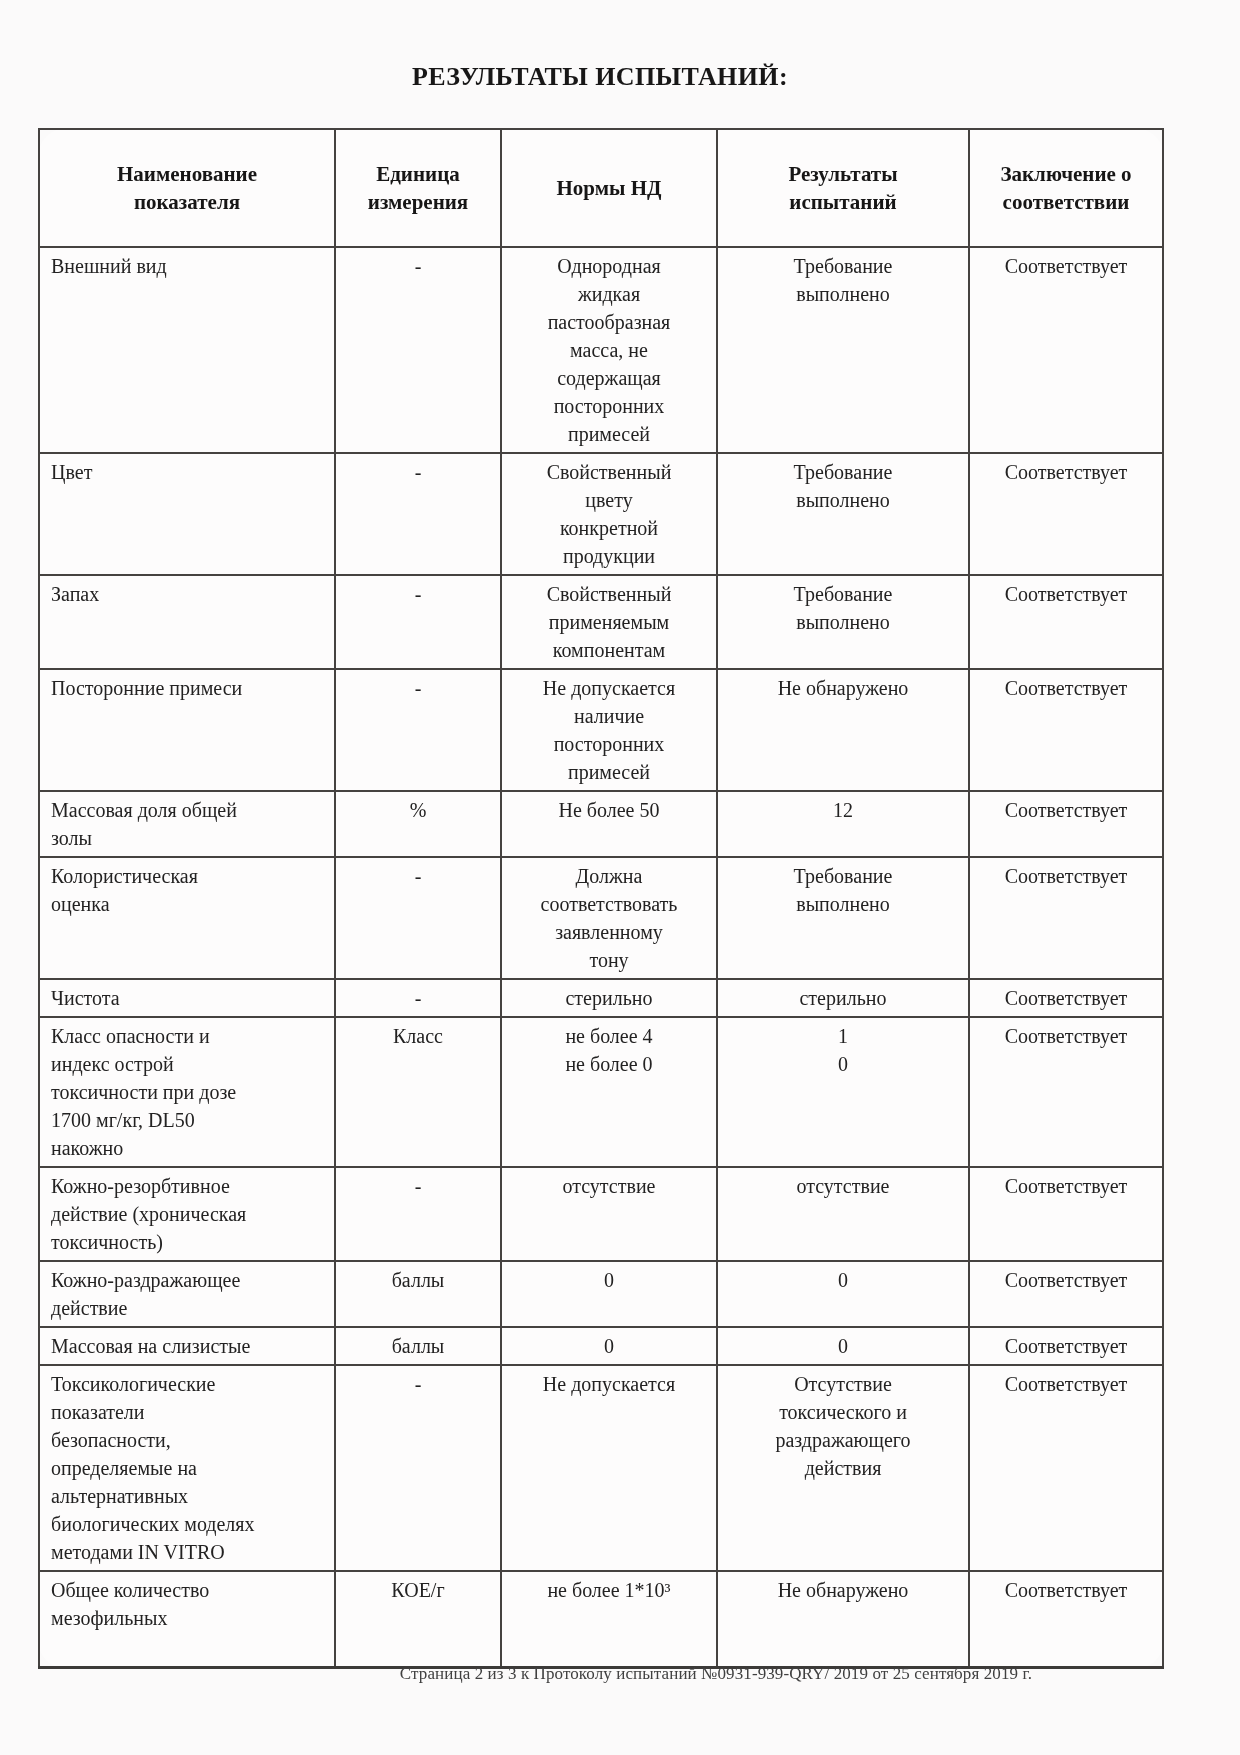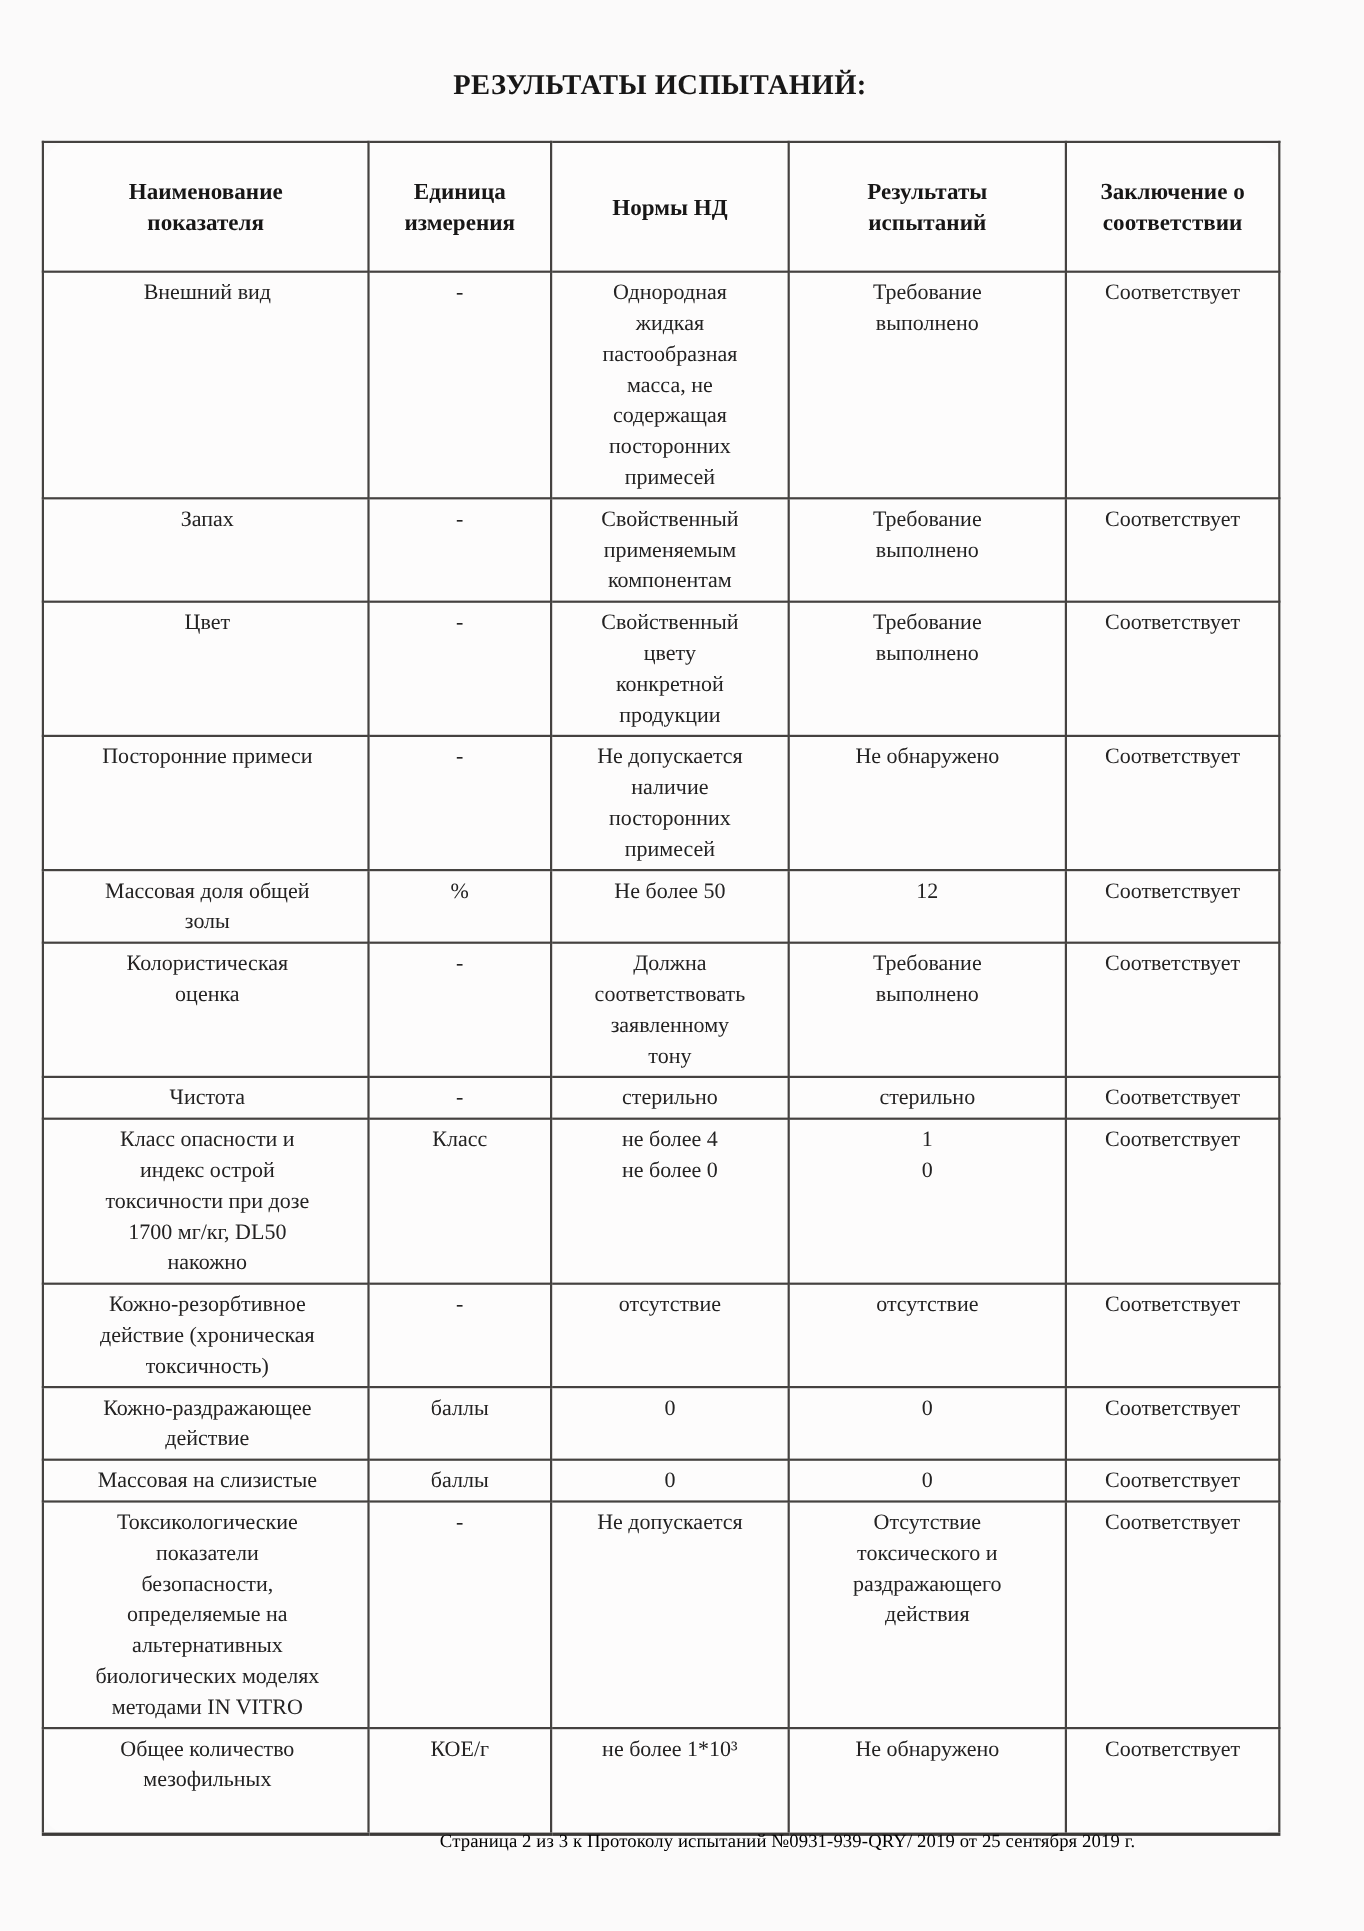--- a/index.html
+++ b/index.html
@@ -59,36 +59,36 @@
     padding: 2px 6px;
     color: #171616;
   }
   table.results td {
     vertical-align: top;
     text-align: center;
     padding: 4px 8px;
     color: #232222;
   }
   table.results td.name {
-    text-align: center;
+    text-align: left;
     padding-left: 11px;
   }
   table.results tbody tr:last-child td {
     border-bottom: 3px solid #3c3a38;
   }
   table.results td.pad-tall { padding-bottom: 34px; }
 
   .page-footer {
     position: absolute;
     top: 1664px;
     left: 0;
     width: 1032px;
     text-align: right;
     font-size: 17px;
-    color: #000000;
+    color: #404040;
     letter-spacing: 0.1px;
   }
 </style>
 </head>
 <body>
 
 <div class="doc-title">РЕЗУЛЬТАТЫ ИСПЫТАНИЙ:</div>
 
 <table class="results">
   <colgroup>
@@ -120,36 +120,36 @@
 пастообразная
 масса, не
 содержащая
 посторонних
 примесей</td>
       <td>Требование
 выполнено</td>
       <td>Соответствует</td>
     </tr>
     <tr>
-      <td class="name">Запах</td>
-      <td>-</td>
-      <td>Свойственный
-применяемым
-компонентам</td>
-      <td>Требование
-выполнено</td>
-      <td>Соответствует</td>
-    </tr>
-    <tr>
       <td class="name">Цвет</td>
       <td>-</td>
       <td>Свойственный
 цвету
 конкретной
 продукции</td>
+      <td>Требование
+выполнено</td>
+      <td>Соответствует</td>
+    </tr>
+    <tr>
+      <td class="name">Запах</td>
+      <td>-</td>
+      <td>Свойственный
+применяемым
+компонентам</td>
       <td>Требование
 выполнено</td>
       <td>Соответствует</td>
     </tr>
     <tr>
       <td class="name">Посторонние примеси</td>
       <td>-</td>
       <td>Не допускается
 наличие
 посторонних

